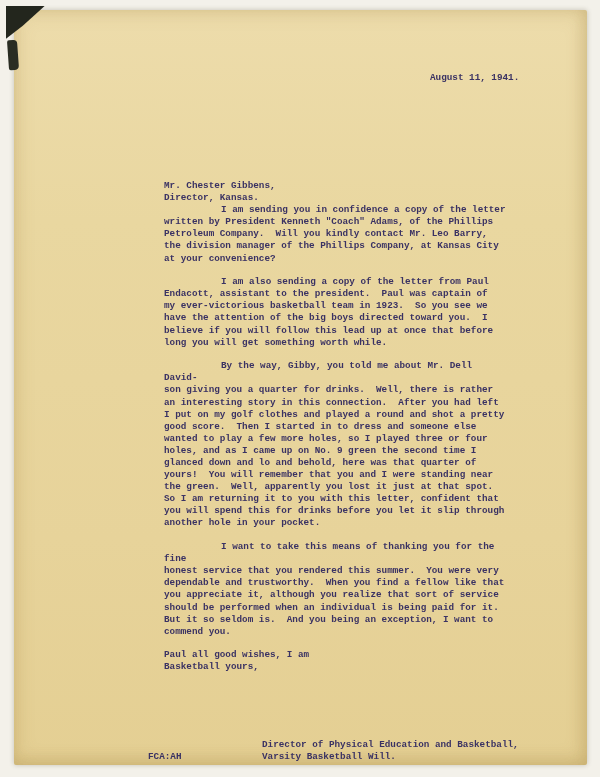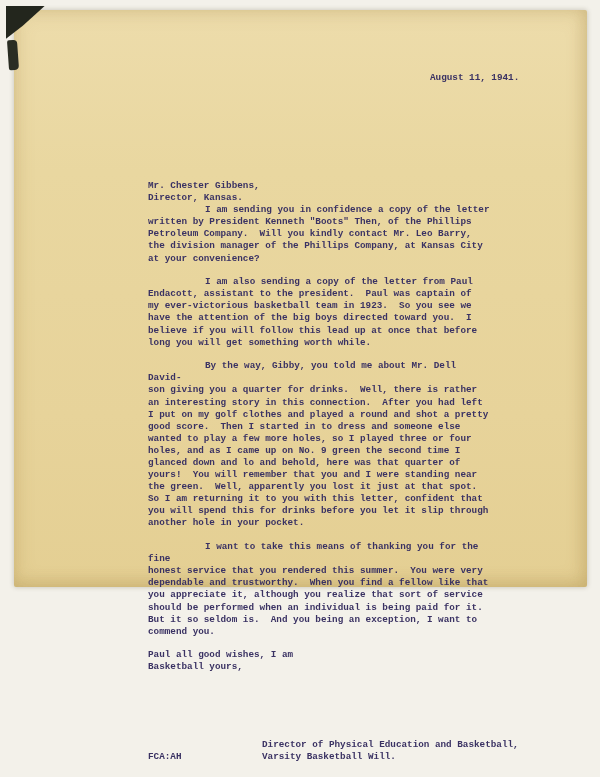--- a/index.html
+++ b/index.html
@@ -13,21 +13,21 @@
     height: 777px;
     background: var(--background-color, #f3f1ea);
     overflow: hidden;
     font-family: "Liberation Mono", "DejaVu Sans Mono", monospace;
   }
   .paper {
     position: absolute;
     left: 14px;
     top: 10px;
     width: 573px;
-    height: 577px;
+    height: 755px;
     background: linear-gradient(180deg, #eddcab 0%, var(--paper-color, #e9d7a0) 28%, #e7d39a 70%, #e4cf93 100%);
     box-shadow:
       0 0 5px rgba(60,50,20,0.25),
       inset 0 0 22px rgba(140,105,35,0.16),
       inset -5px 0 14px rgba(140,105,35,0.10),
       inset 0 -6px 14px rgba(140,105,35,0.10);
     border-radius: 2px;
   }
   
   .artifact-corner {
@@ -56,21 +56,21 @@
     font-weight: bold;
     white-space: pre-wrap;
   }
   .date-line {
     position: absolute;
     left: 416px;
     top: 62px;
   }
   .letter-body {
     position: absolute;
-    left: 134px;
+    left: 150px;
     top: 170px;
     width: 346px;
   }
   .letter-body p,
   .letter-body div {
     margin: 0;
     padding: 0;
   }
   .recipient-block {
     margin-bottom: 20px;
@@ -112,21 +112,21 @@
 
     <div class="letter-body">
 
       <div class="recipient-block">
         <div class="letter-text">Mr. Chester Gibbens,</div>
         <div class="letter-text">Director, Kansas.</div>
       </div>
 
 
       <p class="letter-text paragraph">I am sending you in confidence a copy of the letter
-written by President Kenneth "Boots" Then, of the Phillips
+written by President Kenneth "Coach" Adams, of the Phillips
 Petroleum Company.  Will you kindly contact Mr. Leo Barry,
 the division manager of the Phillips Company, at Kansas City
 at your convenience?</p>
 
       <p class="letter-text paragraph">I am also sending a copy of the letter from Paul
 Endacott, assistant to the president.  Paul was captain of
 my ever-victorious basketball team in 1923.  So you see we
 have the attention of the big boys directed toward you.  I
 believe if you will follow this lead up at once that before
 long you will get something worth while.</p>

